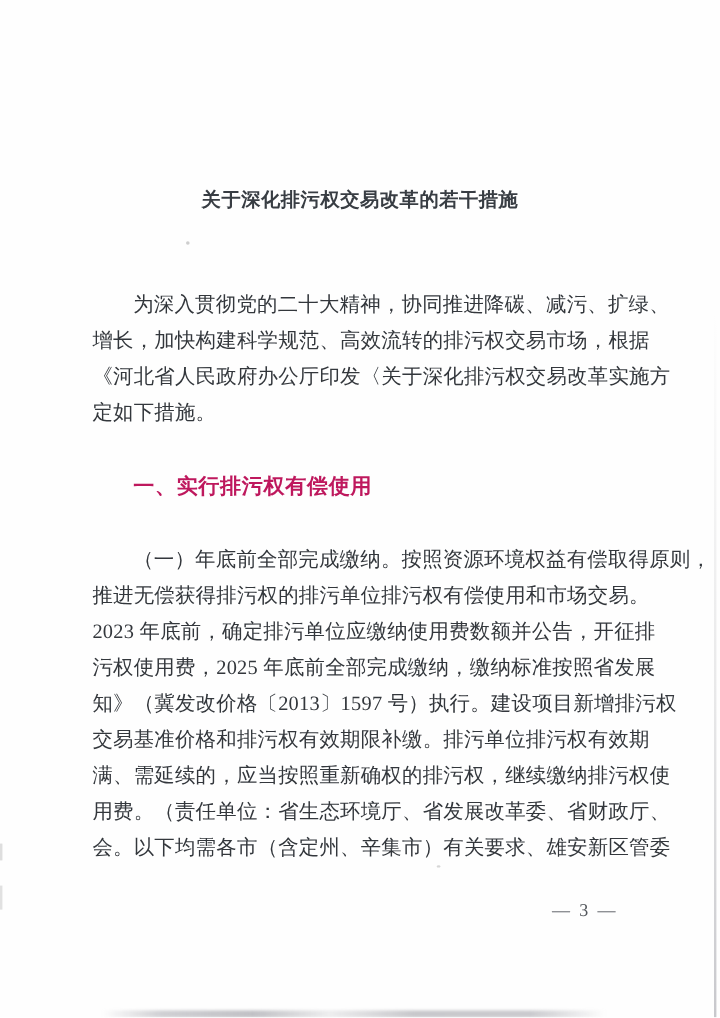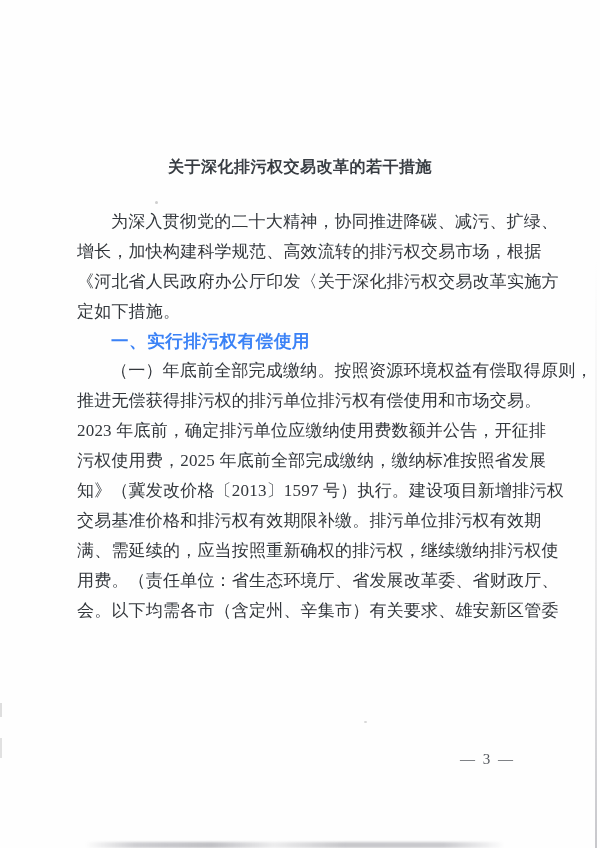--- a/index.html
+++ b/index.html
@@ -42,27 +42,28 @@
     text-align-last: justify;
     white-space: nowrap;
     color: #33373c;
   }
   .line.flush {
     text-align: right;
     text-align-last: left;
   }
   .line.indent {
     text-indent: 34px;
+    margin-top: 32px;
   }
   .line.heading {
     font-family: "Liberation Sans", "DejaVu Sans", sans-serif;
     font-weight: bold;
     font-size: 17.5px;
     letter-spacing: 0.6px;
-    color: #3b82f6;
+    color: #be185d;
   }
   .page-number {
     position: absolute;
     top: 751px;
     left: 0;
     width: 515px;
     text-align: right;
     font-size: 15px;
     letter-spacing: 2px;
     color: #53575c;

